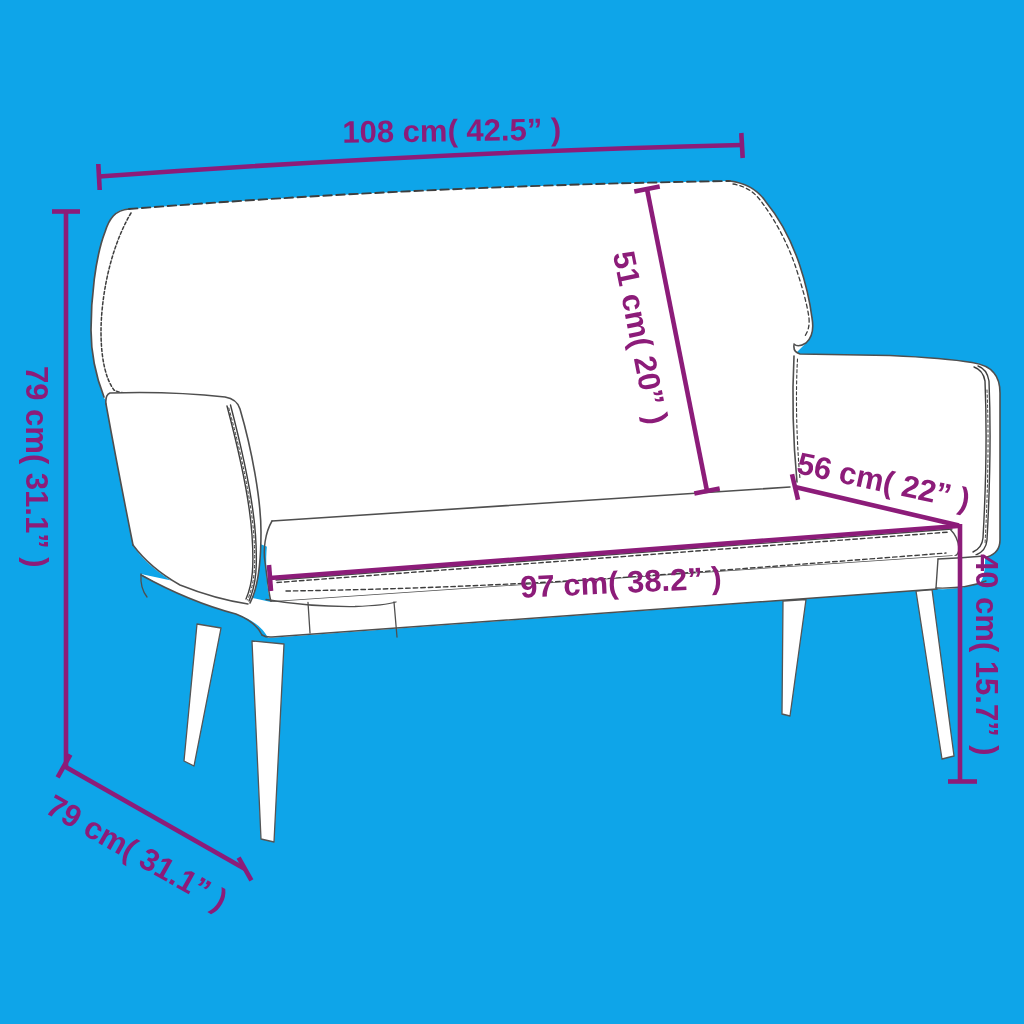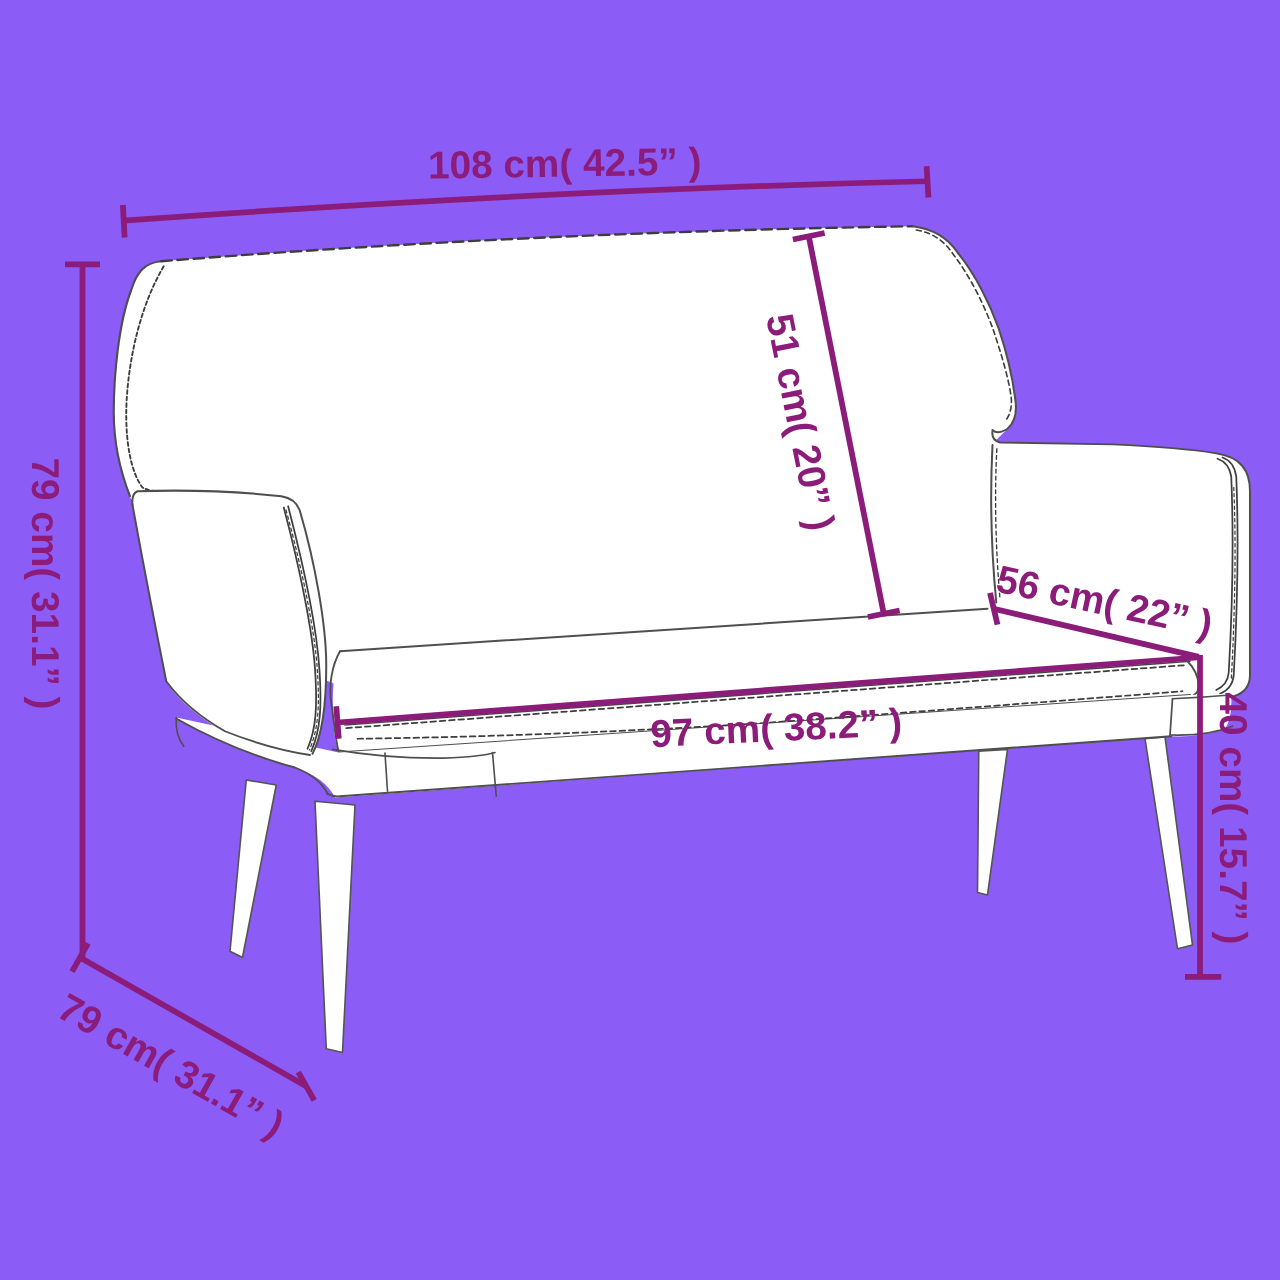--- a/index.html
+++ b/index.html
@@ -1,16 +1,16 @@
 <!DOCTYPE html>
 <html><head>
 <meta charset="utf-8">
 <style>
   html,body{margin:0;padding:0;background:#ffffff;}
-  .wrap{width:1024px;height:1024px;position:relative;overflow:hidden;background:#8b5cf6;}
+  .wrap{width:1024px;height:1024px;position:relative;overflow:hidden;background:#0ea5e9;}
   svg{display:block;}
   text{font-family:"Liberation Sans", sans-serif;font-weight:bold;fill:#8c1c79;}
 </style>
 </head>
 <body>
 <div class="wrap">
 <svg width="1024" height="1024" viewBox="0 0 1024 1024" fill="none">
 
   <g stroke-linecap="round" stroke-linejoin="round">
     <path d="M 129,209 Q 420,186 730,181 Q 754,184 766,202 C 780,219 792,243 799,263 C 805,281 810,302 812,318 Q 815,335 806,343 L 797,352 L 797,490 L 770,560 L 300,560 L 200,520 L 104,398 C 95,374 91,352 91,330 C 91,300 95,258 105,232 C 109,219 115,209 129,209 Z" fill="#ffffff"></path>

